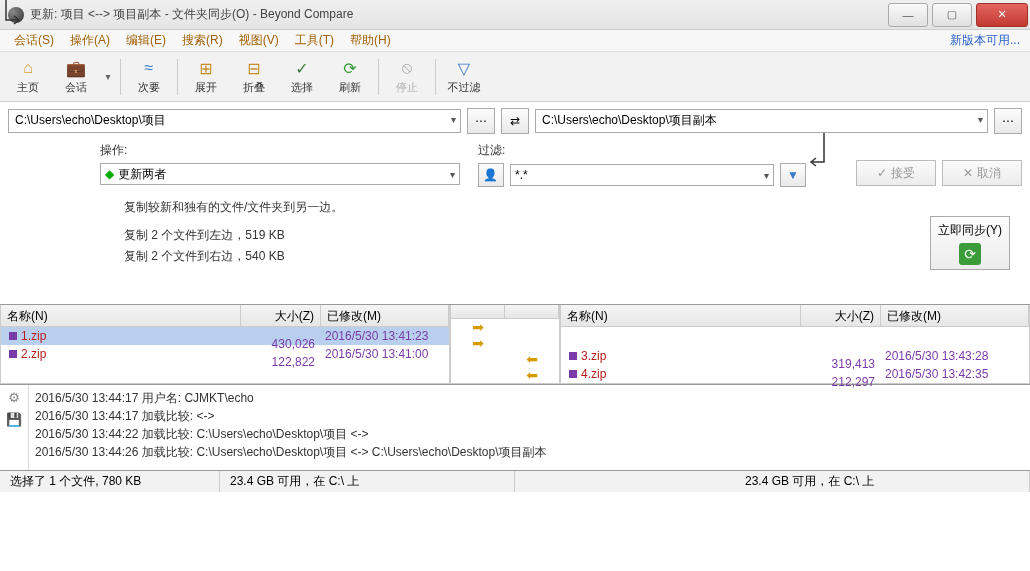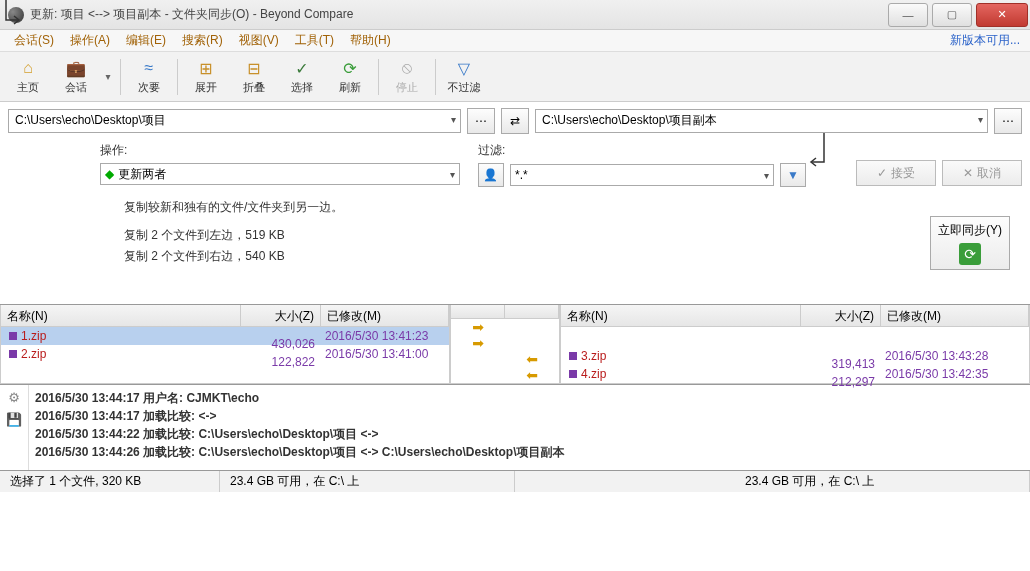--- a/index.html
+++ b/index.html
@@ -64,21 +64,21 @@
     .midcol .spacer { height: 22px; border-bottom: 1px solid #ccc; background: linear-gradient(#f5f5f5,#e6e6e6); display:flex; }
     .midcol .spacer .half { flex:1; border-right:1px solid #ccc; }
     .arrowcell { height: 18px; display: flex; align-items: center; }
     .arrowcell .half { flex: 1; display: flex; align-items: center; justify-content: center; }
     .arw-r { color: #d79a00; font-size: 14px; }
     .arw-l { color: #d79a00; font-size: 14px; }
 
     .logpanel { border-top: 1px solid #999; height: 86px; display: flex; }
     .logicons { width: 28px; display: flex; flex-direction: column; align-items: center; padding-top: 4px; gap: 6px; }
     .logicons .li { width: 16px; height: 16px; display:flex; align-items:center; justify-content:center; font-size:13px; }
-    .logtext { flex: 1; padding: 4px 6px; line-height: 1.5; color: #333; overflow: hidden; border-left: 1px solid #ddd; font-weight: bold; }
+    .logtext { flex: 1; padding: 4px 6px; line-height: 1.5; color: #333; overflow: hidden; border-left: 1px solid #ddd; }
 
     .statusbar { height: 22px; border-top: 1px solid #999; display: flex; align-items: center; background: #f2f2f2; font-size: 12px; }
     .statusbar .cell { padding: 0 10px; border-right: 1px solid #ccc; height: 100%; display: flex; align-items: center; }
     .statusbar .cell.first { width: 220px; }
     .statusbar .cell.wide { flex: 1; }
 
     .pathwrap { position: relative; flex: 1; }
     svg.curve { position: absolute; }
   </style>
 </head>
@@ -311,16 +311,16 @@
   </div>
   <div class="logtext">
     <div>2016/5/30 13:44:17  用户名: CJMKT\echo</div>
     <div>2016/5/30 13:44:17  加载比较: &lt;-&gt;</div>
     <div>2016/5/30 13:44:22  加载比较: C:\Users\echo\Desktop\项目 &lt;-&gt;</div>
     <div>2016/5/30 13:44:26  加载比较: C:\Users\echo\Desktop\项目 &lt;-&gt; C:\Users\echo\Desktop\项目副本</div>
   </div>
 </div>
 
 <div class="statusbar">
-  <div class="cell first">选择了 1 个文件, 320 KB</div>
+  <div class="cell first">选择了 1 个文件, 780 KB</div>
   <div class="cell wide">23.4 GB 可用，在 C:\ 上</div>
   <div class="cell wide" style="text-align:right; justify-content:flex-start; padding-left:230px">23.4 GB 可用，在 C:\ 上</div>
 </div>
 
 </body></html>

